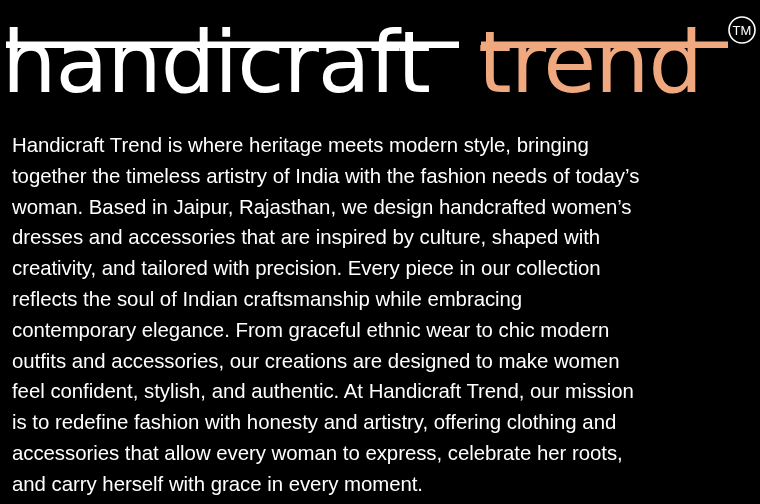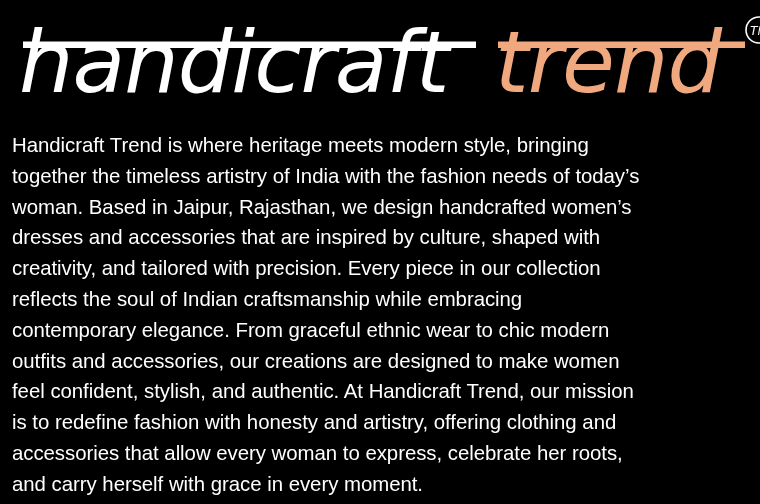--- a/index.html
+++ b/index.html
@@ -12,25 +12,24 @@
   }
 
   body {
     font-family: "Liberation Sans", sans-serif;
     position: relative;
   }
 
   
   .logo-block {
     position: absolute;
-    left: 17px;
+    left: 0;
     top: 0;
     width: 680px;
     height: 118px;
-    font-style: italic;
   }
 
   .logo-svg {
     display: block;
     width: 760px;
     height: 118px;
   }
 
   .logo-wordmark-primary {
     font-family: "DejaVu Sans", sans-serif;

